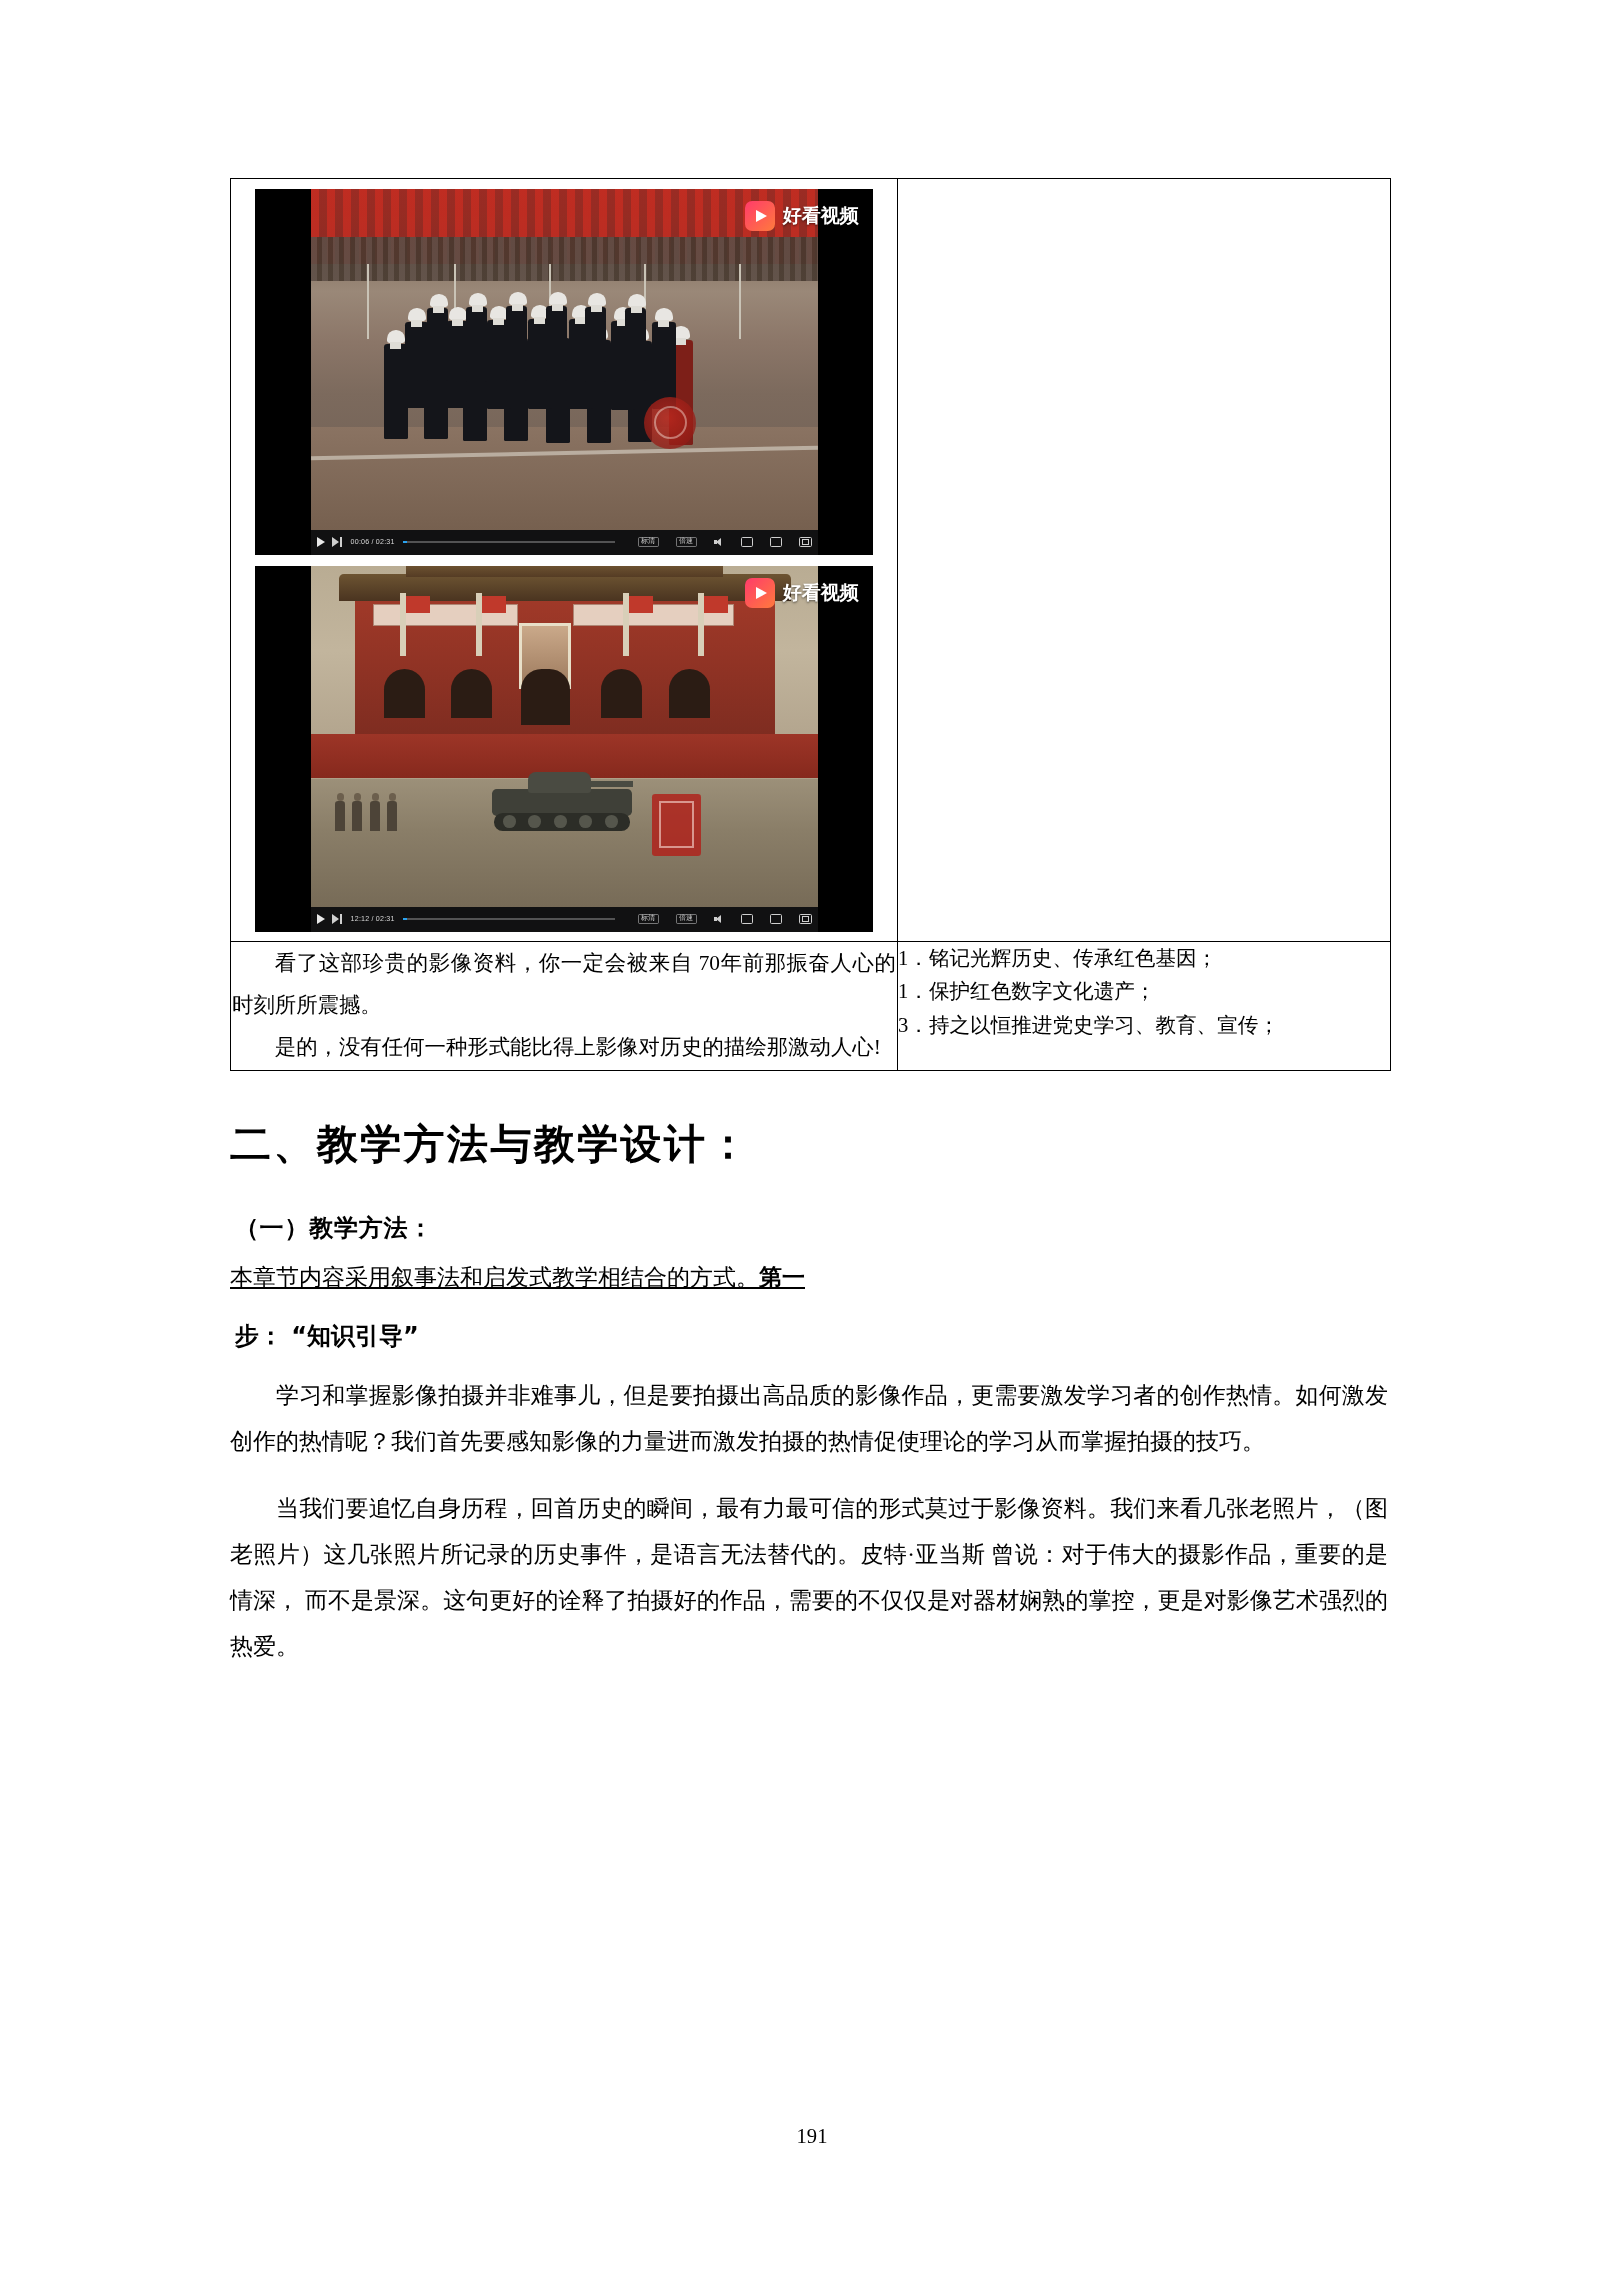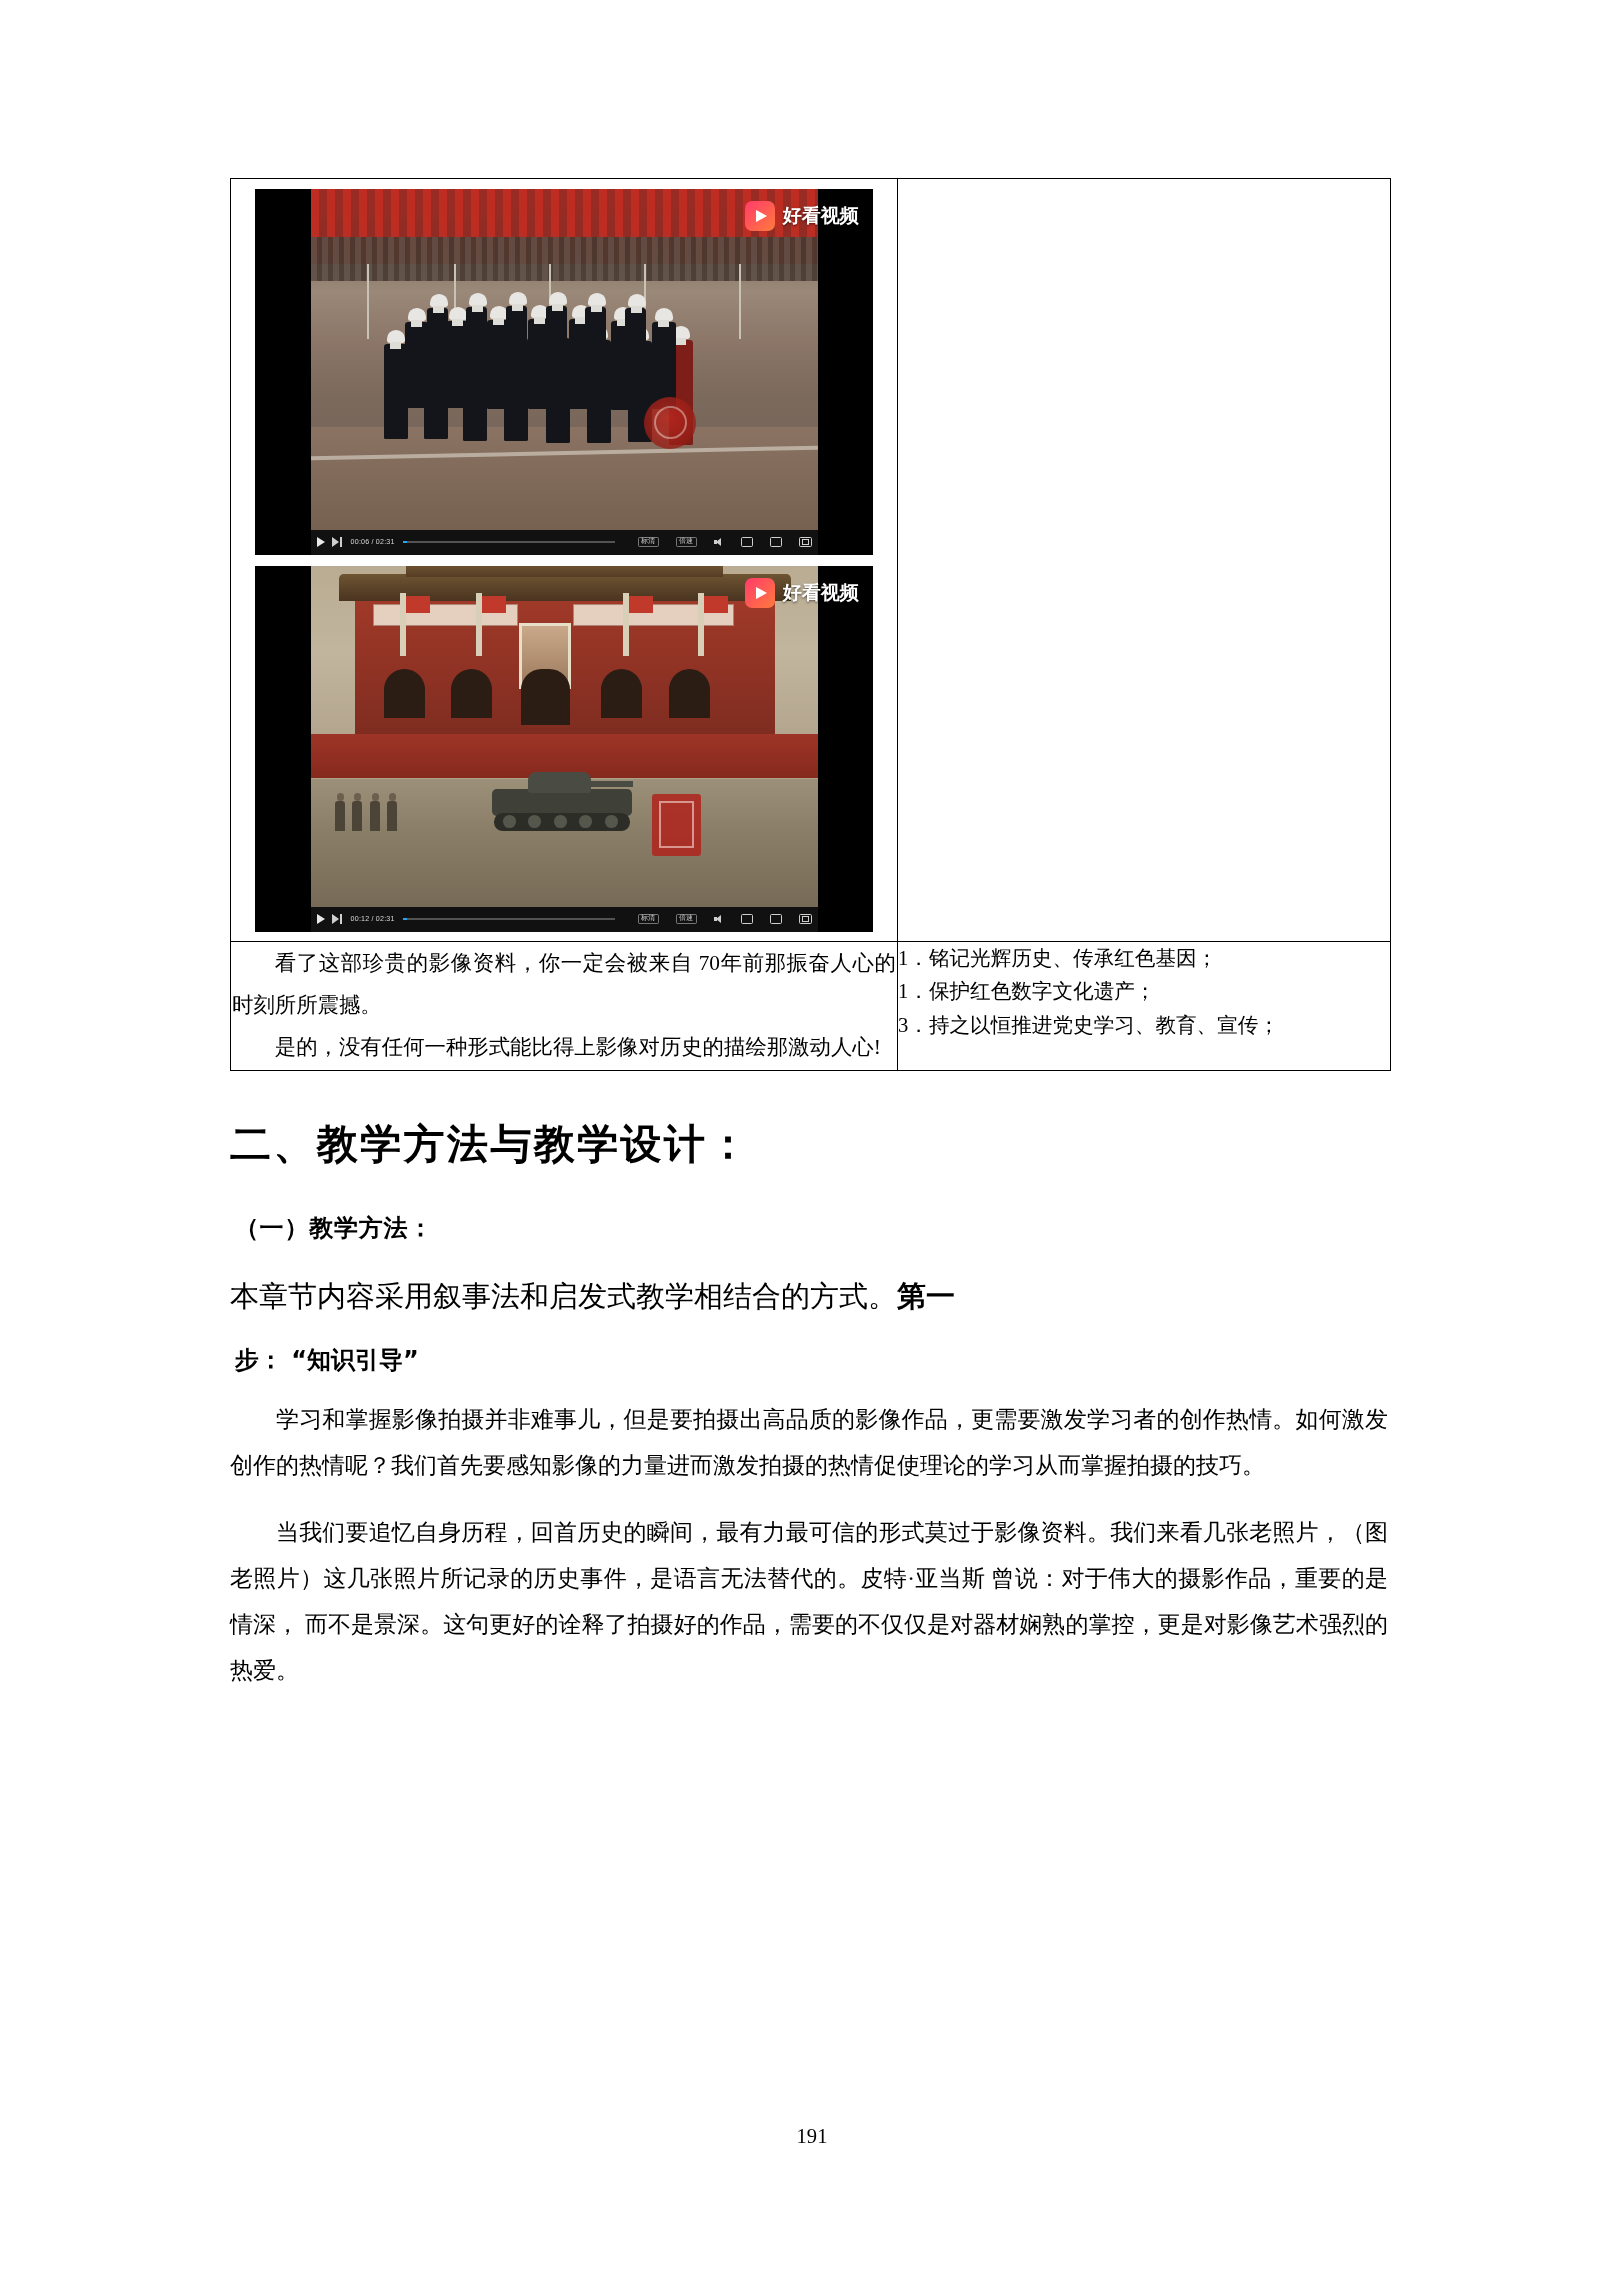--- a/index.html
+++ b/index.html
@@ -382,23 +382,24 @@
     letter-spacing: 2.4px;
   }
   .sub-head {
     font-family: "DejaVu Sans", "Liberation Sans", sans-serif;
     font-weight: bold;
     font-size: 24px;
     margin: 40px 0 0 4.8px;
     letter-spacing: 0.8px;
   }
   .body-line {
-    font-size: 29px;
-    margin: 26px 0 0 0;
+    font-size: 23px;
+    margin: 12px 0 0 0;
     line-height: 1.85;
+    text-decoration: underline;
   }
   .body-line .bold {
     font-family: "DejaVu Sans", "Liberation Sans", sans-serif;
     font-weight: bold;
   }
   .step-line {
     font-family: "DejaVu Sans", "Liberation Sans", sans-serif;
     font-weight: bold;
     font-size: 24px;
     margin: 20.6px 0 0 4.8px;
@@ -544,21 +545,21 @@
             </div>
 
             <div class="watermark">
               <span class="wm-logo"></span>
               <span>好看视频</span>
             </div>
 
             <div class="player-bar">
               <span class="pb-play"></span>
               <span class="pb-next"></span>
-              <span class="pb-time">00:12 / 02:31</span>
+              <span class="pb-time">12:12 / 02:31</span>
               <span class="pb-track">
                     <span></span>
                   </span>
               <span class="pb-right">
                 <span class="pb-chip">标清</span>
                 <span class="pb-chip">倍速</span>
                 <span class="pb-ic speaker"></span>
                 <span class="pb-ic"></span>
                 <span class="pb-ic"></span>
                 <span class="pb-ic full"></span>

